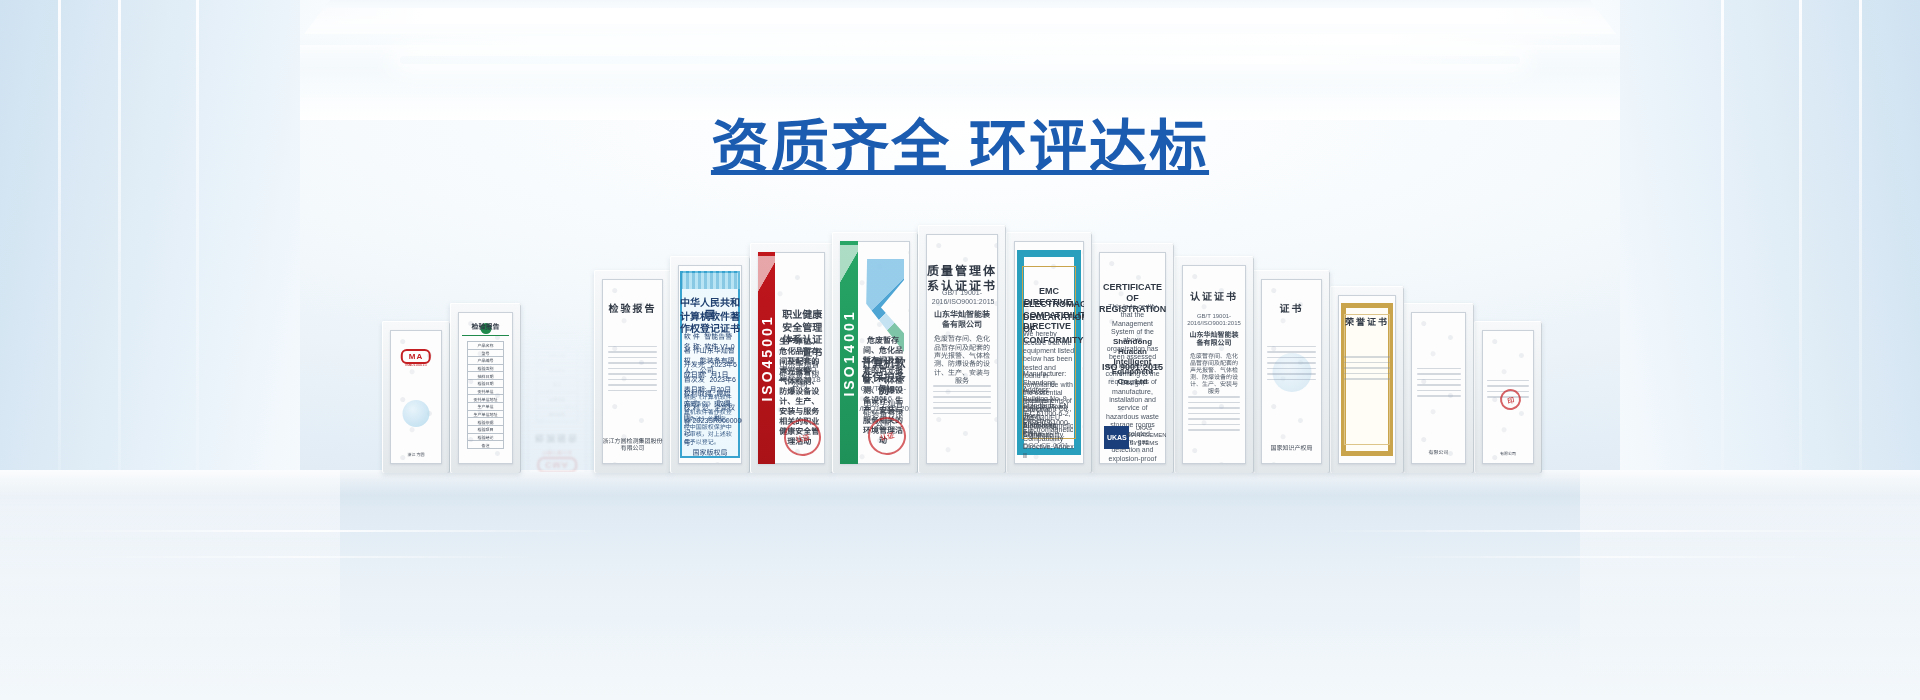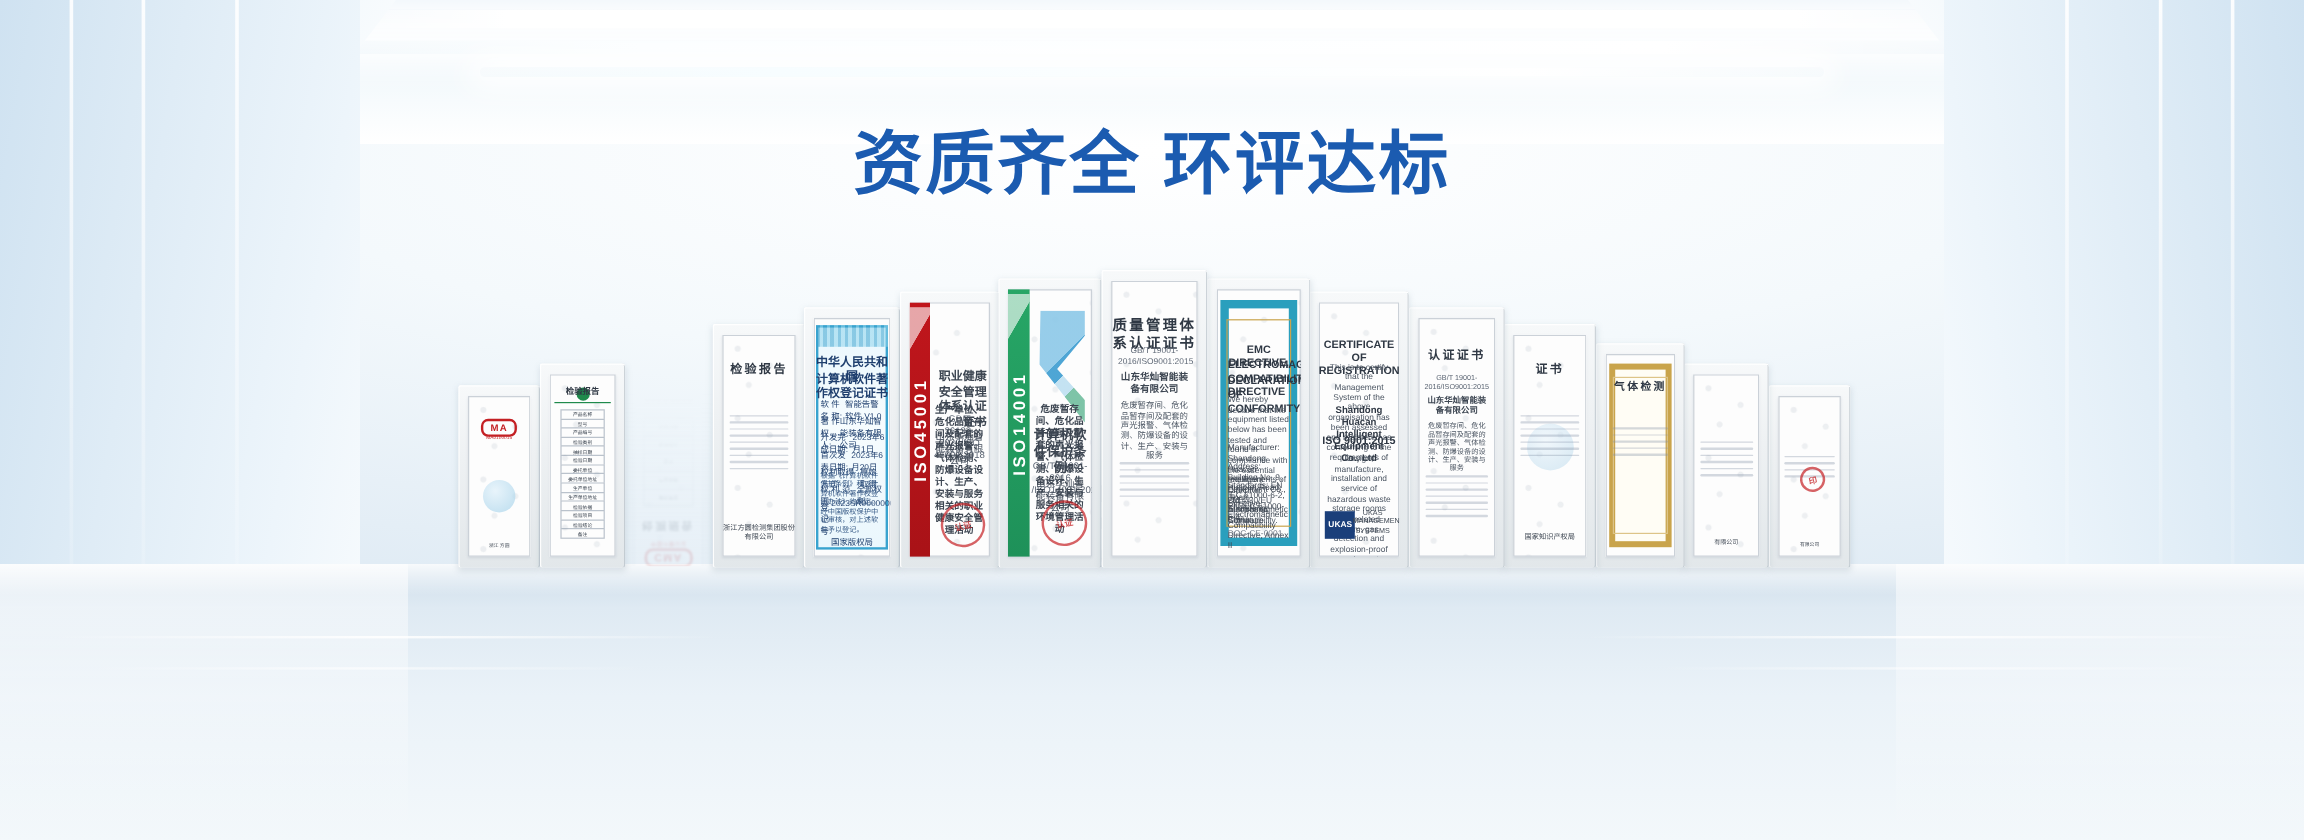--- a/index.html
+++ b/index.html
@@ -50,24 +50,25 @@
     background:linear-gradient(100deg,#cfe2f1 0%,#dfecf6 40%,#edf5fb 78%,#f6fafd 100%);
   }
   .wall-right{
     position:absolute;right:0;top:0;width:300px;height:520px;
     background:linear-gradient(260deg,#cfe2f1 0%,#dfecf6 40%,#edf5fb 78%,#f6fafd 100%);
   }
   .vstrip{position:absolute;top:0;width:3px;height:470px;background:linear-gradient(180deg,rgba(255,255,255,.9),rgba(255,255,255,.15));}
 
   
   .headline{
-    position:absolute;left:0;top:90px;width:1920px;text-align:center;
+    position:absolute;left:0;top:100px;width:1920px;text-align:center;
     font-size:58px;font-weight:bold;letter-spacing:2px;color:#1b5bb0;
     text-shadow:0 1px 0 rgba(255,255,255,.8);
     white-space:nowrap;
+    text-decoration:underline;
   }
   .subtitle{
     position:absolute;left:0;top:163px;width:1920px;text-align:center;
     font-size:29px;color:#5a6470;letter-spacing:1px;white-space:nowrap;
   }
 
   
   .stage{position:absolute;left:0;top:225px;width:1920px;height:260px;}
   .shelf{
     position:absolute;left:382px;top:0;width:1160px;height:248px;
@@ -400,21 +401,21 @@
               <i></i>
             </div>
             <div class="paper-txt" style="bottom: 6%; font-size: 6px; color: rgb(61, 70, 82);">国家知识产权局</div>
           </div>
         </div>
         <div class="bay" style="left: 948px; width: 74px; height: 187px; z-index: 35;">
           <div class="cert">
             <div class="wm"></div>
             <div style="position: absolute; inset: 5%; border: 5px solid rgb(201, 164, 76); background: rgb(255, 253, 245);"></div>
             <div style="position: absolute; inset: 11%; border: 1px solid rgb(221, 196, 136);"></div>
-            <div class="paper-txt" style="top: 13%; font-size: 9px; font-weight: bold; color: rgb(47, 56, 68); letter-spacing: 2px;">气体检测</div>
+            <div class="paper-txt" style="top: 13%; font-size: 9px; font-weight: bold; color: rgb(47, 56, 68); letter-spacing: 2px;">荣誉证书</div>
             <div class="lines thin" style="top: 34%;">
               <i></i>
               <i></i>
               <i></i>
               <i></i>
               <i></i>
             </div>
           </div>
         </div>
         <div class="bay" style="left: 1021px; width: 71px; height: 170px; z-index: 32;">

